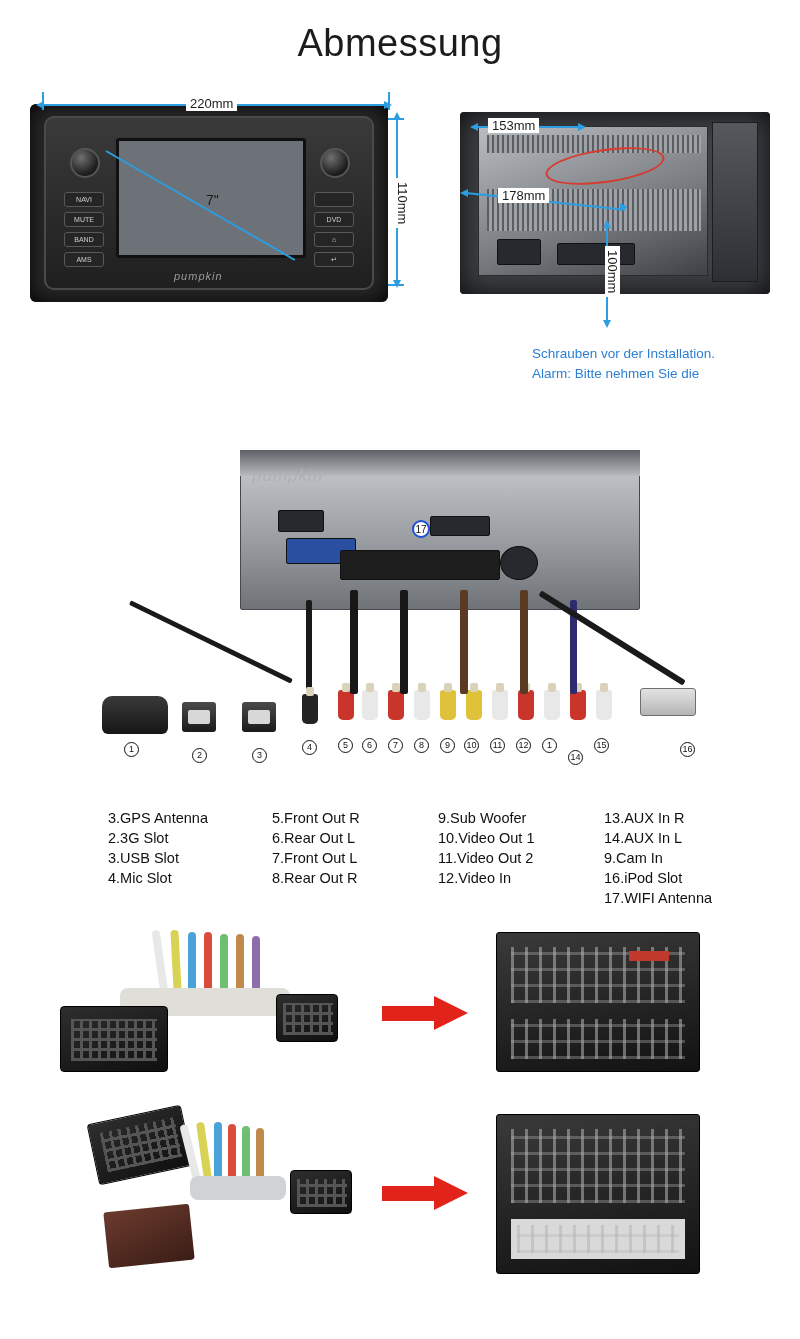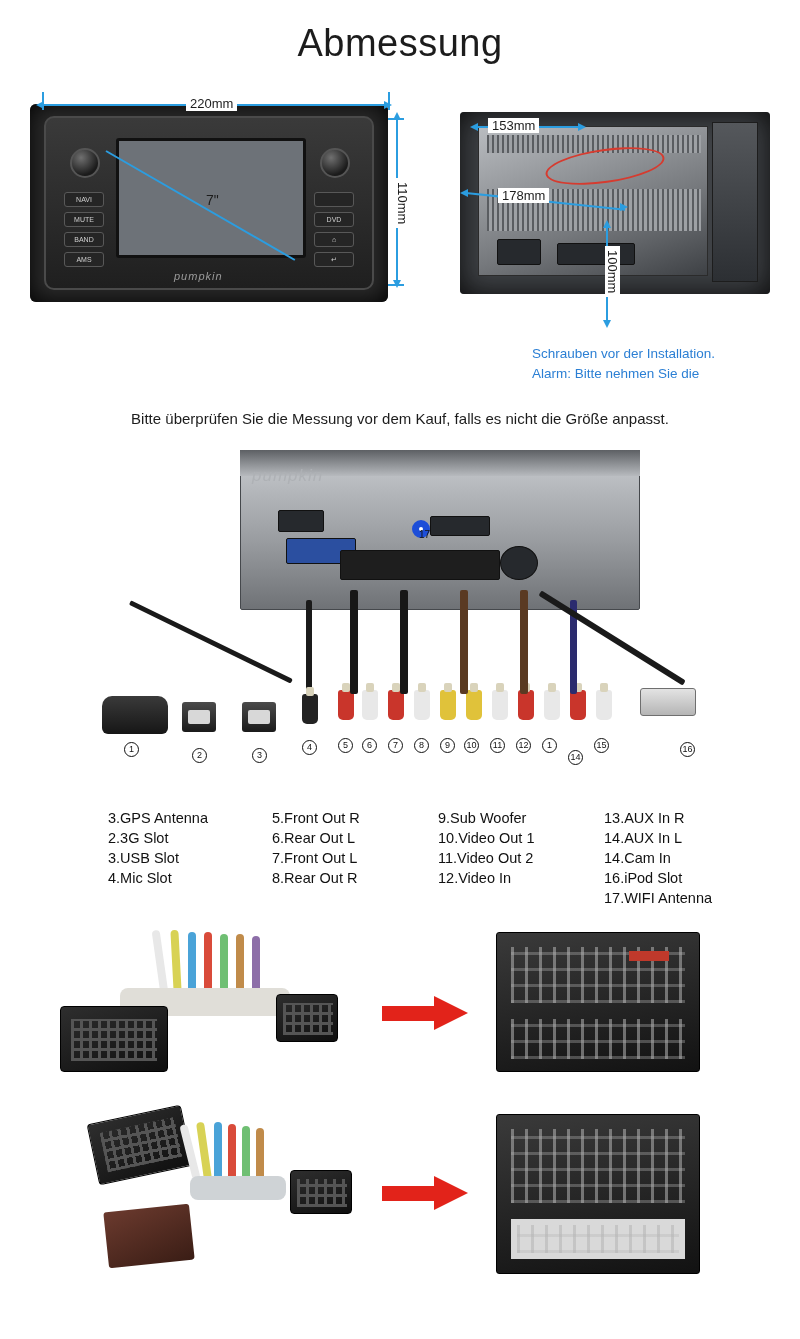--- a/index.html
+++ b/index.html
@@ -221,21 +221,21 @@
     font-size: 9px;
     line-height: 13px;
     text-align: center;
     color: #111;
     background: #fff;
   }
   .callout-17 {
     position: absolute;
     left: 312px; top: 70px;
     width: 18px; height: 18px;
-    border: 7px solid #1d4ed8;
+    border: 2px solid #1d4ed8;
     border-radius: 50%;
     font-size: 10px;
     line-height: 16px;
     text-align: center;
     background: #fff;
     color: #111;
   }
   .gps-puck {
     position: absolute;
     left: 2px; top: 246px;
@@ -419,21 +419,20 @@
   <div class="dim-line" style="left:606px; top:226px; width:2px; height:100px;"></div>
   <div class="arrow-v" style="left:603px; top:220px; border-bottom:8px solid #2b9de0;"></div>
   <div class="arrow-v" style="left:603px; top:320px; border-top:8px solid #2b9de0;"></div>
   <div class="dim-label v" style="left:620px; top:246px;">100mm</div>
 
   <div class="alarm-text">
     <div>Schrauben vor der Installation.</div>
     <div>Alarm: Bitte nehmen Sie die</div>
   </div>
 
-  <div class="check-text">Bitte überprüfen Sie die Messung vor dem Kauf, falls es nicht die Größe anpasst.</div>
 
   <div class="mid-photo">
     <div class="unit-body"></div>
     <div class="unit-shadow-top"></div>
     <div class="unit-logo">pumpkin</div>
 
     <div class="unit-port" style="left:186px; top:88px; width:70px; height:26px; background:#2b4fa0;"></div>
     <div class="unit-port" style="left:178px; top:60px; width:46px; height:22px;"></div>
     <div class="unit-port" style="left:330px; top:66px; width:60px; height:20px;"></div>
     <div class="unit-port" style="left:240px; top:100px; width:160px; height:30px; background:#1e1e1e;"></div>
@@ -540,21 +539,21 @@
     </div>
     <div class="legend-col" style="left:330px;">
       <div>9.Sub Woofer</div>
       <div>10.Video Out 1</div>
       <div>11.Video Out 2</div>
       <div>12.Video In</div>
     </div>
     <div class="legend-col" style="left:496px;">
       <div>13.AUX In R</div>
       <div>14.AUX In L</div>
-      <div>14.Cam In</div>
+      <div>9.Cam In</div>
       <div>16.iPod Slot</div>
       <div>17.WIFI Antenna</div>
     </div>
   </div>
 
   <div class="row-box" style="top:920px;">
     <div class="harness" style="left:60px; top:10px; width:300px; height:150px;">
       <div class="wire" style="left:96px; top:0px; width:8px; height:64px; background:#e8e8e8; transform:rotate(-8deg);"></div>
       <div class="wire" style="left:112px; top:0px; width:8px; height:62px; background:#d8d255; transform:rotate(-3deg);"></div>
       <div class="wire" style="left:128px; top:2px; width:8px; height:60px; background:#4aa3d8;"></div>

